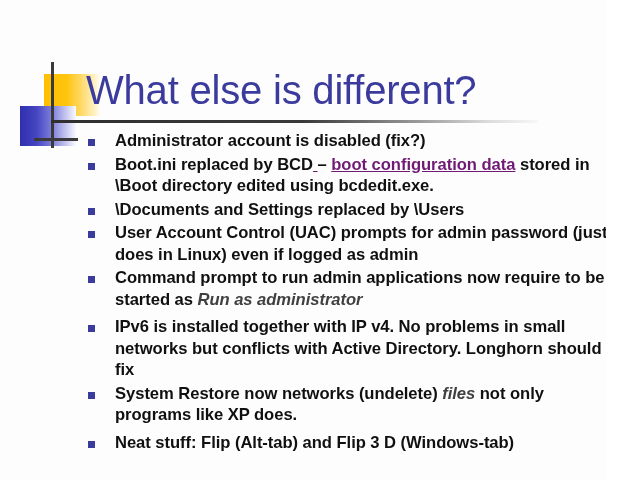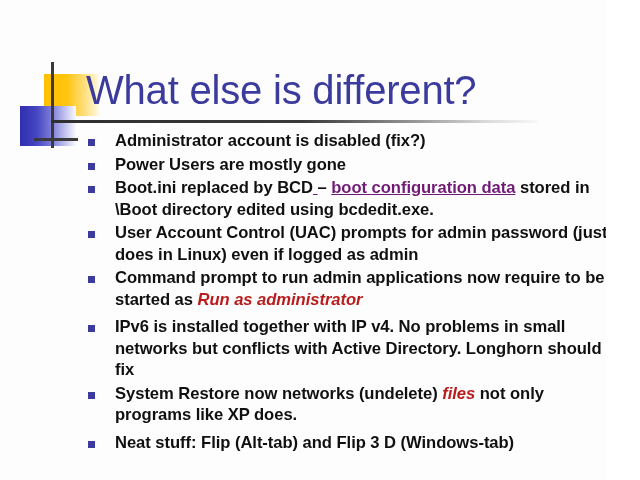--- a/index.html
+++ b/index.html
@@ -109,21 +109,21 @@
     color: #101010;
     letter-spacing: -0.05px;
   }
   .bullet-row.gap-after { margin-bottom: 6px; }
 
   .link {
     color: #701a75;
     text-decoration: underline;
   }
   .pink-italic {
-    color: #b91c1c;
+    color: #404040;
     font-style: italic;
   }
 </style>
 </head>
 <body>
 
 <div id="slide">
 
   <div id="logo-mark">
     <div class="sq-yellow"></div>
@@ -136,25 +136,25 @@
 
   <div id="title-rule"></div>
 
   <div id="bullet-list">
       <div class="bullet-row">
         <span class="bullet-marker"></span>
         <div class="bullet-text"><span>Administrator account is disabled (fix?)</span></div>
       </div>
       <div class="bullet-row">
         <span class="bullet-marker"></span>
-        <div class="bullet-text"><span>Power Users are mostly gone</span></div>
+        <div class="bullet-text"><span>Boot.ini replaced by BCD</span><span class="link"> </span><span>– </span><span class="link">boot configuration data</span><span> stored in \Boot directory edited using bcdedit.exe.</span></div>
       </div>
       <div class="bullet-row">
         <span class="bullet-marker"></span>
-        <div class="bullet-text"><span>Boot.ini replaced by BCD</span><span class="link"> </span><span>– </span><span class="link">boot configuration data</span><span> stored in \Boot directory edited using bcdedit.exe.</span></div>
+        <div class="bullet-text"><span>\Documents and Settings replaced by \Users</span></div>
       </div>
       <div class="bullet-row">
         <span class="bullet-marker"></span>
         <div class="bullet-text"><span>User Account Control (UAC) prompts for admin password (just does in Linux) even if logged as admin</span></div>
       </div>
       <div class="bullet-row gap-after">
         <span class="bullet-marker"></span>
         <div class="bullet-text"><span>Command prompt to run admin applications now require to be started as </span><span class="pink-italic">Run as administrator</span></div>
       </div>
       <div class="bullet-row">

